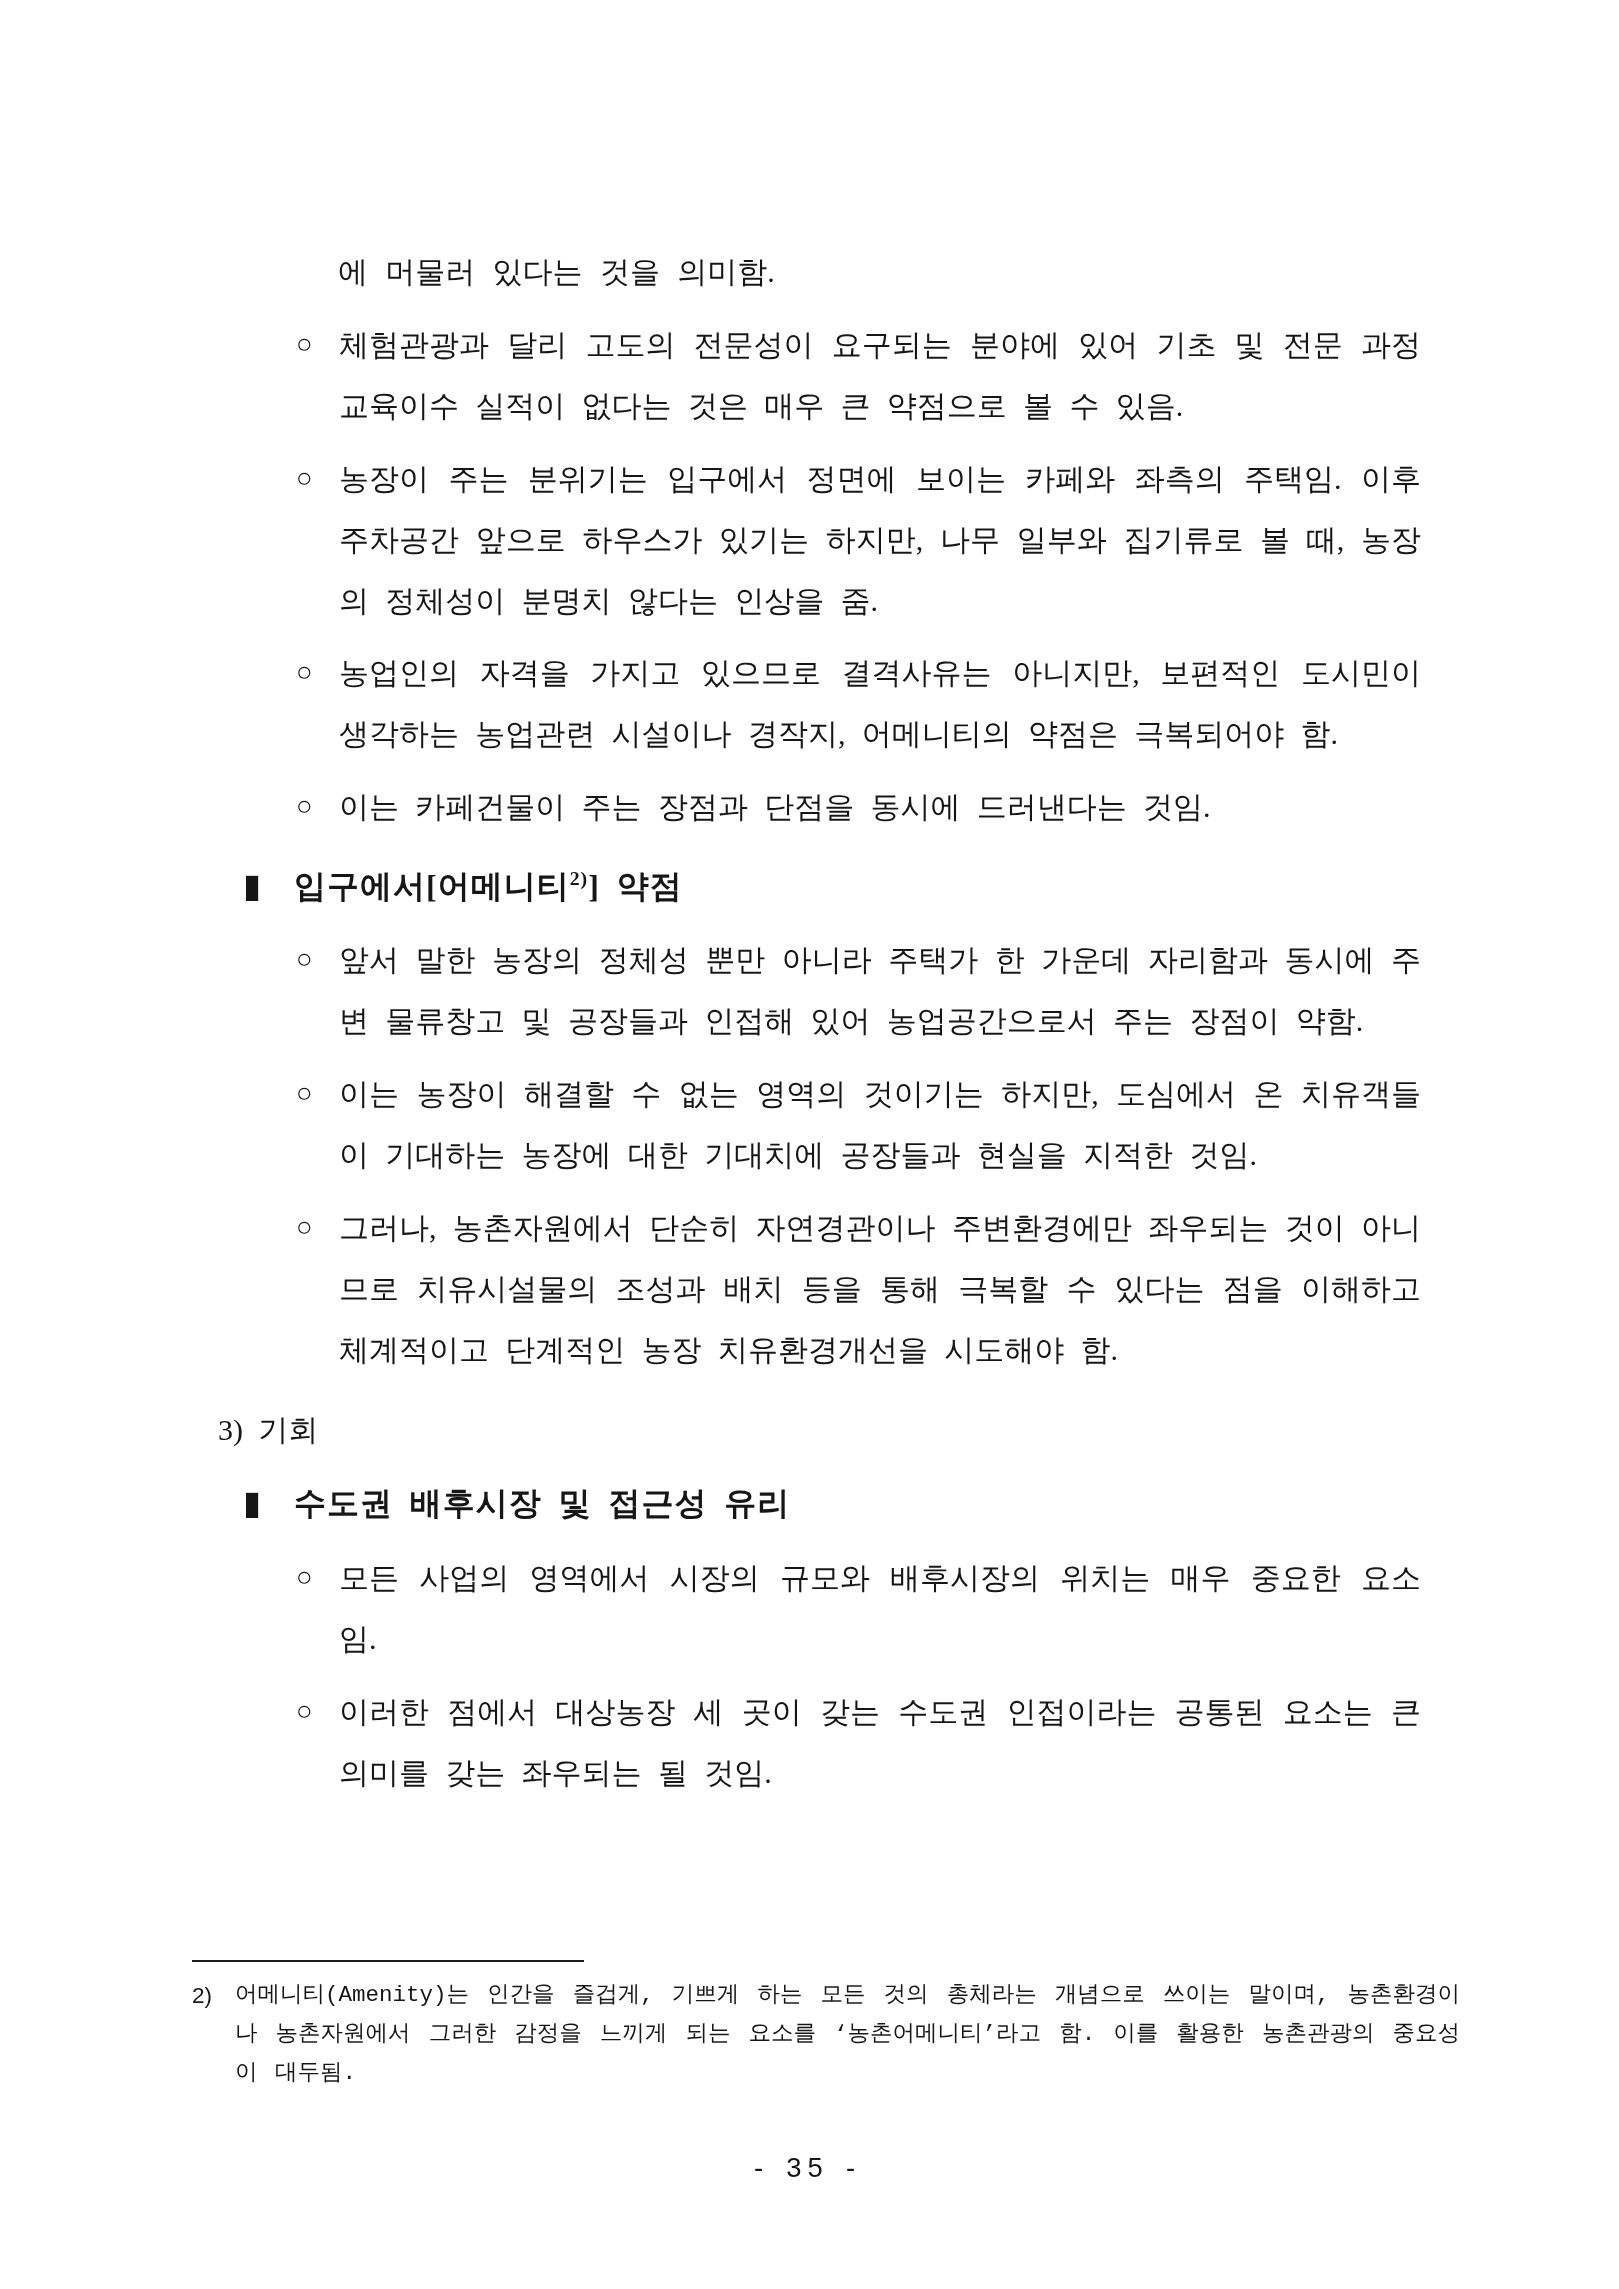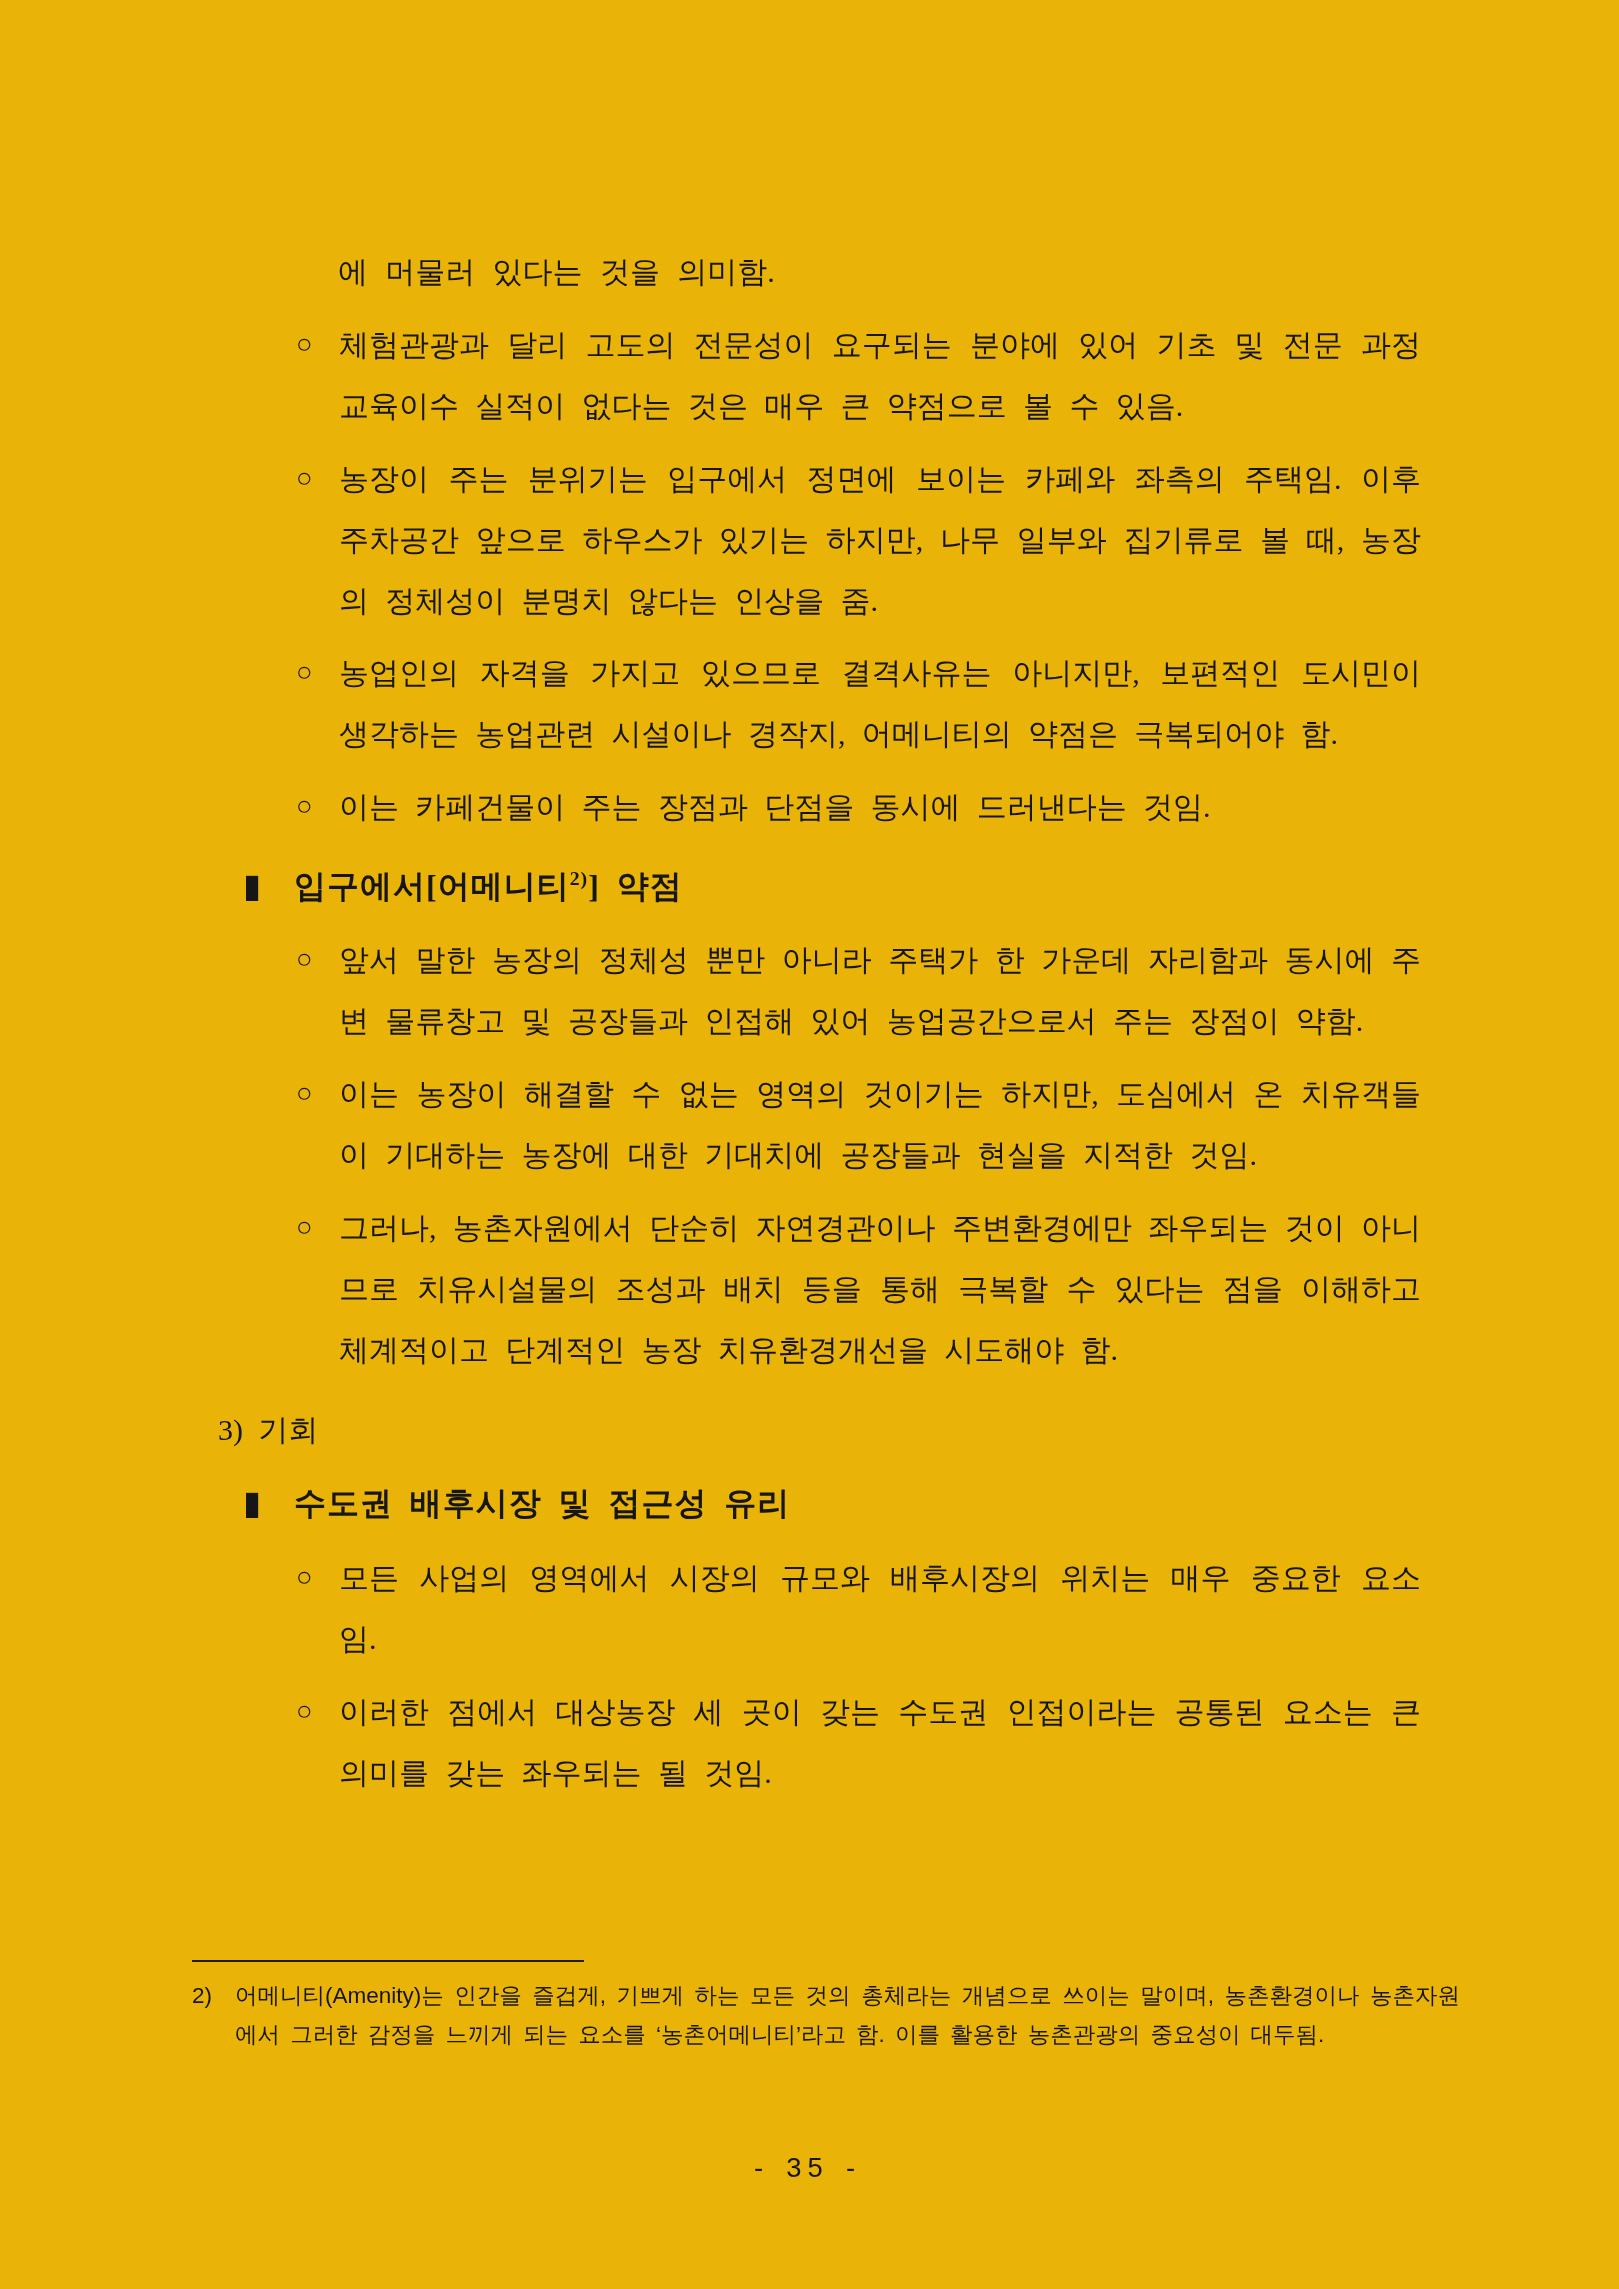--- a/index.html
+++ b/index.html
@@ -4,21 +4,21 @@
 <style>
   html, body {
     margin: 0;
     padding: 0;
     background: #e8e8e8;
   }
   .page {
     position: relative;
     width: 1619px;
     height: 2290px;
-    background: #eab308;
+    background: #ffffff;
     color: #161616;
     font-family: "Liberation Serif", "DejaVu Serif", serif;
     overflow: hidden;
   }
   .content {
     position: absolute;
     top: 241px;
     left: 0;
     right: 0;
   }
@@ -94,20 +94,21 @@
     line-height: 39px;
     word-spacing: 3.9px;
   }
   .footnote .fmark {
     flex: none;
     width: 43px;
   }
   .footnote .ftext {
     flex: 1;
     text-align: justify;
+    font-family: Liberation Mono, monospace;
   }
   
   .page-number {
     position: absolute;
     top: 2152px;
     left: 0;
     right: 4px;
     text-align: center;
     font-size: 27.4px;
     letter-spacing: 5.9px;

